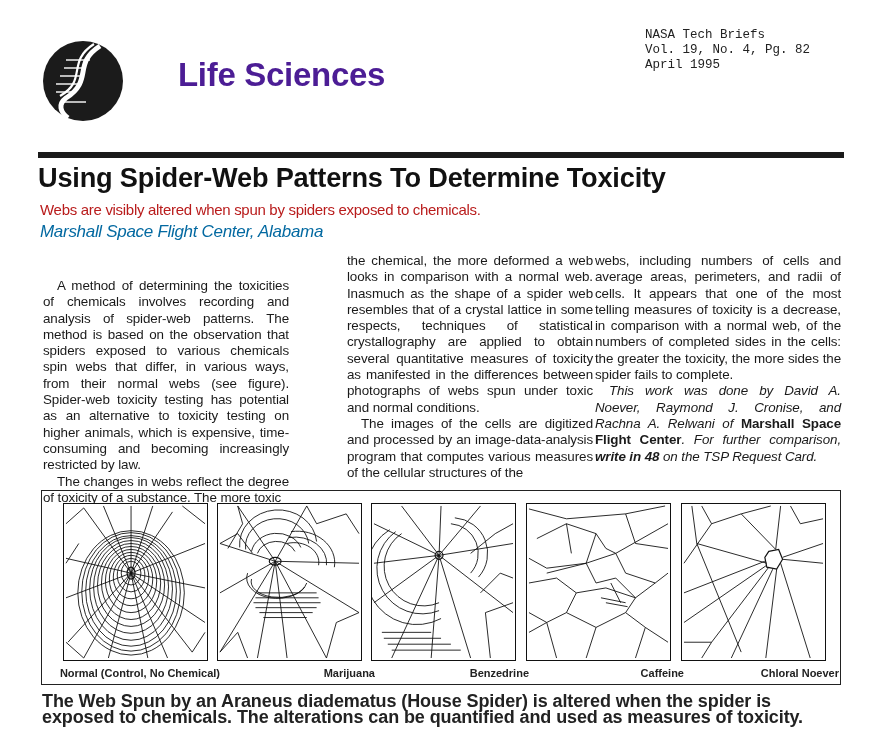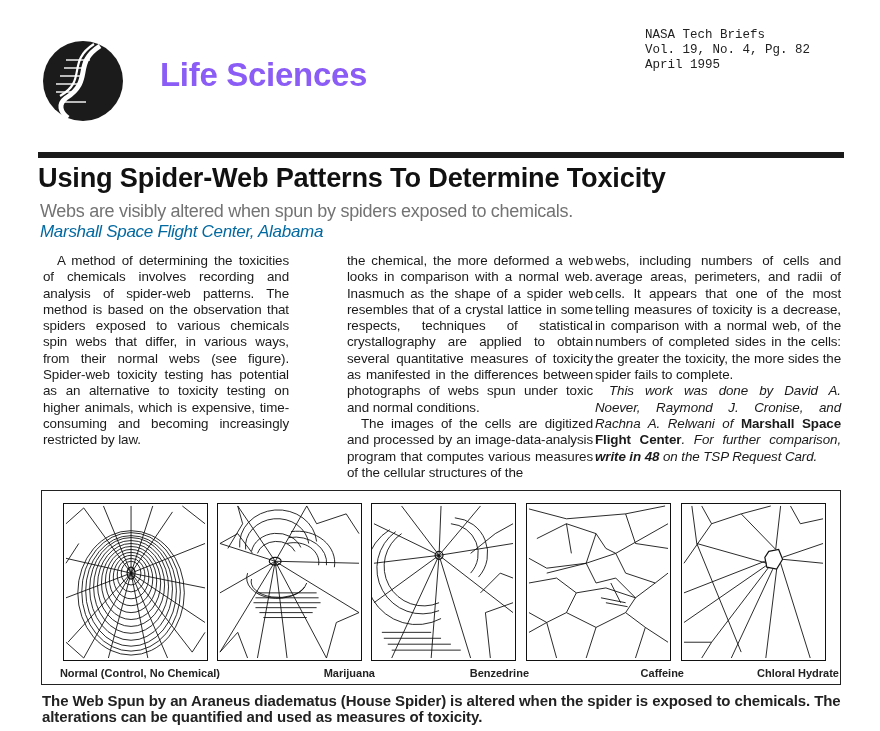--- a/index.html
+++ b/index.html
@@ -1,37 +1,37 @@
 <!DOCTYPE html>
 <html><head>
 <meta charset="utf-8">
 <style>
   html,body{margin:0;padding:0;background:#fff;}
   body{width:880px;height:731px;position:relative;overflow:hidden;font-family:"Liberation Sans",sans-serif;color:#111;}
   .abs{position:absolute;}
   .logo{left:42px;top:40px;width:82px;height:82px;}
-  .section-title{left:160px;top:56px;font-size:33px;font-weight:bold;letter-spacing:-0.3px;color:#8b5cf6;white-space:nowrap;}
+  .section-title{left:178px;top:56px;font-size:33px;font-weight:bold;letter-spacing:-0.3px;color:#4c1d95;white-space:nowrap;}
   .citation{left:645px;top:28px;font-family:"Liberation Mono",monospace;font-size:12.5px;line-height:15px;color:#222;white-space:pre;}
   .rule{left:38px;top:152px;width:806px;height:6px;background:#1a1a1a;}
   .headline{left:38px;top:162px;font-size:28px;font-weight:bold;letter-spacing:-0.2px;white-space:nowrap;transform:scaleX(0.97);transform-origin:left;}
-  .subhead{left:40px;top:201px;font-size:18px;white-space:nowrap;color:#737373;letter-spacing:-0.3px;}
+  .subhead{left:40px;top:201px;font-size:15px;white-space:nowrap;color:#b91c1c;letter-spacing:-0.3px;}
   .byline{left:40px;top:222px;font-size:17px;font-style:italic;white-space:nowrap;color:#0369a1;letter-spacing:-0.3px;}
   .col{top:253px;width:246px;font-size:13.4px;line-height:16.3px;text-align:justify;color:#1a1a1a;letter-spacing:-0.1px;}
   .col p{margin:0;text-indent:14px;}
   .col p.noindent{text-indent:0;}
-  .col1{left:43px;}
+  .col1{left:43px;margin-top:25px;}
   .col2{left:320px;margin-left:27px;}
   .col3{left:595px;}
   .col3 b{font-weight:bold;}
   .col3 i{font-style:italic;}
   .figure-box{left:41px;top:490px;width:800px;height:195px;border:1.5px solid #222;box-sizing:border-box;}
   .panel{position:absolute;top:503px;width:145px;height:158px;border:1.5px solid #111;box-sizing:border-box;background:#fff;overflow:hidden;}
   .panel svg{width:100%;height:100%;display:block;}
   .plabel{position:absolute;top:667px;width:170px;text-align:right;font-size:11px;font-weight:bold;color:#222;white-space:nowrap;}
-  .caption{left:42px;top:693px;width:800px;font-size:15px;line-height:16px;font-weight:bold;color:#222;letter-spacing:-0.1px;}
+  .caption{left:42px;top:693px;width:800px;font-size:18px;line-height:16px;font-weight:bold;color:#222;letter-spacing:-0.1px;}
 </style>
 </head>
 <body>
 
 <div class="abs logo">
   <svg viewBox="0 0 82 82" width="82" height="82">
     <circle cx="41" cy="41" r="40" fill="#1b1b1b"></circle>
     <path d="M58 6 C30 24, 52 40, 24 58 C16 64, 18 72, 26 78" stroke="#fff" stroke-width="5" fill="none"></path>
     <path d="M52 4 C24 22, 46 40, 18 56" stroke="#fff" stroke-width="2.2" fill="none"></path>
     <g stroke="#fff" stroke-width="1.4">
@@ -50,20 +50,21 @@
 <span>April 1995</span></div>
 
 <div class="abs rule"></div>
 
 <div class="abs headline">Using Spider-Web Patterns To Determine Toxicity</div>
 <div class="abs subhead">Webs are visibly altered when spun by spiders exposed to chemicals.</div>
 <div class="abs byline">Marshall Space Flight Center, Alabama</div>
 
 <div class="abs col col1">
   <p>A method of determining the toxicities of chemicals involves recording and analysis of spider-web patterns. The method is based on the observation that spiders exposed to various chemicals spin webs that differ, in various ways, from their normal webs (see figure). Spider-web toxicity testing has potential as an alternative to toxicity testing on higher animals, which is expensive, time-consuming and becoming increasingly restricted by law.</p>
+  <p>The changes in webs reflect the degree of toxicity of a substance. The more toxic</p>
 </div>
 <div class="abs col col2">
   <p class="noindent">the chemical, the more deformed a web looks in comparison with a normal web. Inasmuch as the shape of a spider web resembles that of a crystal lattice in some respects, techniques of statistical crystallography are applied to obtain several quantitative measures of toxicity as manifested in the differences between photographs of webs spun under toxic and normal conditions.</p>
   <p>The images of the cells are digitized and processed by an image-data-analysis program that computes various measures of the cellular structures of the</p>
 </div>
 <div class="abs col col3">
   <p class="noindent">webs, including numbers of cells and average areas, perimeters, and radii of cells. It appears that one of the most telling measures of toxicity is a decrease, in comparison with a normal web, of the numbers of completed sides in the cells: the greater the toxicity, the more sides the spider fails to complete.</p>
   <p><i>This work was done by David A. Noever, Raymond J. Cronise, and Rachna A. Relwani of </i><b>Marshall Space Flight Center</b><i>. For further comparison, </i><b><i>write in 48</i></b><i> on the TSP Request Card.</i></p>
 </div>
 
@@ -205,15 +206,15 @@
       <path d="M2 140 L30 140 L20 156"></path>
       <path d="M110 2 L120 20 L143 15"></path>
     </g>
   </svg>
 </div>
 
 <div class="plabel" style="left:50px;">Normal (Control, No Chemical)</div>
 <div class="plabel" style="left:205px;">Marijuana</div>
 <div class="plabel" style="left:359px;">Benzedrine</div>
 <div class="plabel" style="left:514px;">Caffeine</div>
-<div class="plabel" style="left:669px;">Chloral Hydrate</div>
+<div class="plabel" style="left:669px;">Chloral Noever</div>
 
 <div class="abs caption">The Web Spun by an Araneus diadematus (House Spider) is altered when the spider is exposed to chemicals. The alterations can be quantified and used as measures of toxicity.</div>
 
 </body></html>

